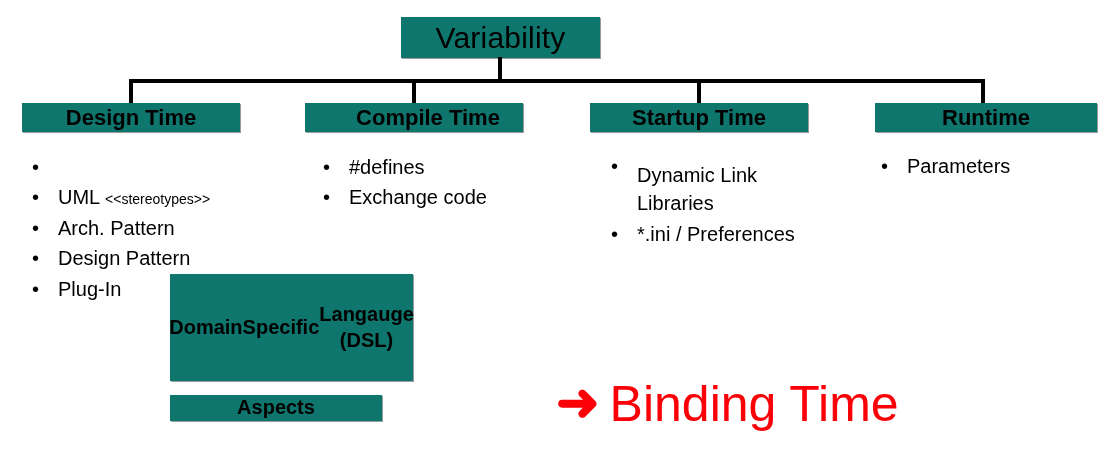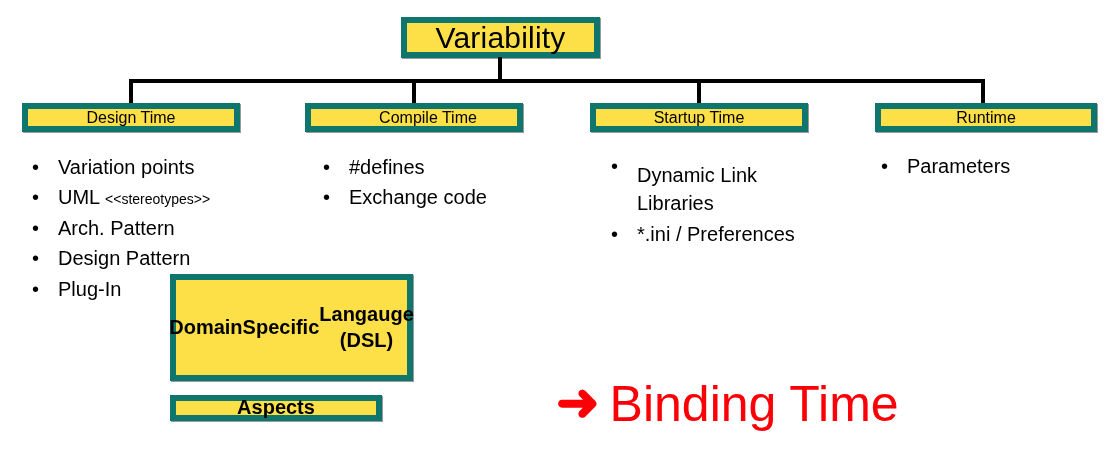--- a/index.html
+++ b/index.html
@@ -15,38 +15,38 @@
     position: relative;
     width: 1115px;
     height: 463px;
     background: #ffffff;
     overflow: hidden;
   }
 
   
   .gbox {
     position: absolute;
-    background: #fde047;
-    border: 6px solid #0f766e;
+    background: #0f766e;
+    border: 2px solid #0f766e;
     box-sizing: border-box;
     display: flex;
     align-items: center;
     justify-content: center;
     text-align: center;
     color: #000000;
     box-shadow: 1px 1px 0 #9a9a9a;
   }
   .gbox.root {
     font-size: 30px;
     font-weight: 400;
     letter-spacing: 0.2px;
   }
   .gbox.level2 {
-    font-size: 16px;
-    font-weight: normal;
+    font-size: 22px;
+    font-weight: bold;
   }
   .gbox.extra {
     font-size: 20px;
     font-weight: bold;
     line-height: 1.28;
   }
 
   
   .conn {
     position: absolute;
@@ -123,21 +123,20 @@
 
   <div class="gbox level2" style="left:305px; top:103px; width:218px; height:29px;padding-left:28px;">Compile Time</div>
 
   <div class="gbox level2" style="left:590px; top:103px; width:218px; height:29px;">Startup Time</div>
 
   <div class="gbox level2" style="left:875px; top:103px; width:222px; height:29px;">Runtime</div>
 
   <div class="bullets" style="left:32px; top:153px; width:250px;">
     <div class="bullet-row">
       <span class="bullet-dot">•</span>
-      <span class="bullet-text">Variation points</span>
     </div>
     <div class="bullet-row">
       <span class="bullet-dot">•</span>
       <span class="bullet-text"><span>UML</span> <span class="stereo">&lt;&lt;stereotypes&gt;&gt;</span></span>
     </div>
     <div class="bullet-row">
       <span class="bullet-dot">•</span>
       <span class="bullet-text">Arch. Pattern</span>
     </div>
     <div class="bullet-row">

